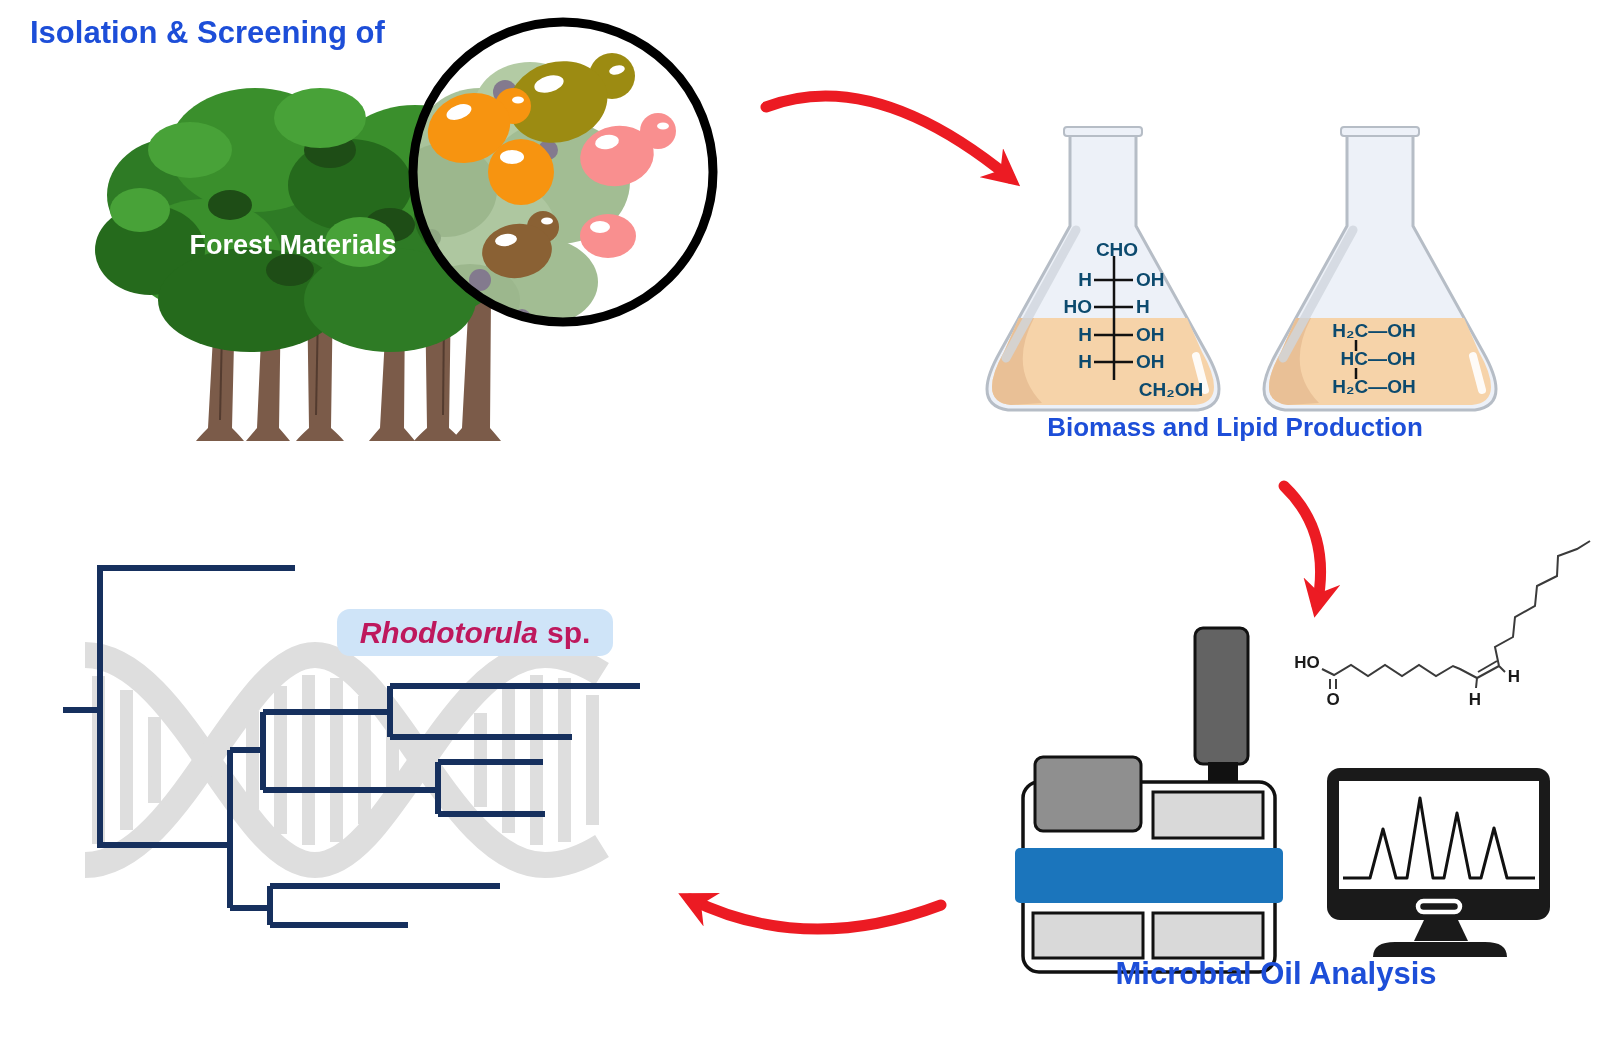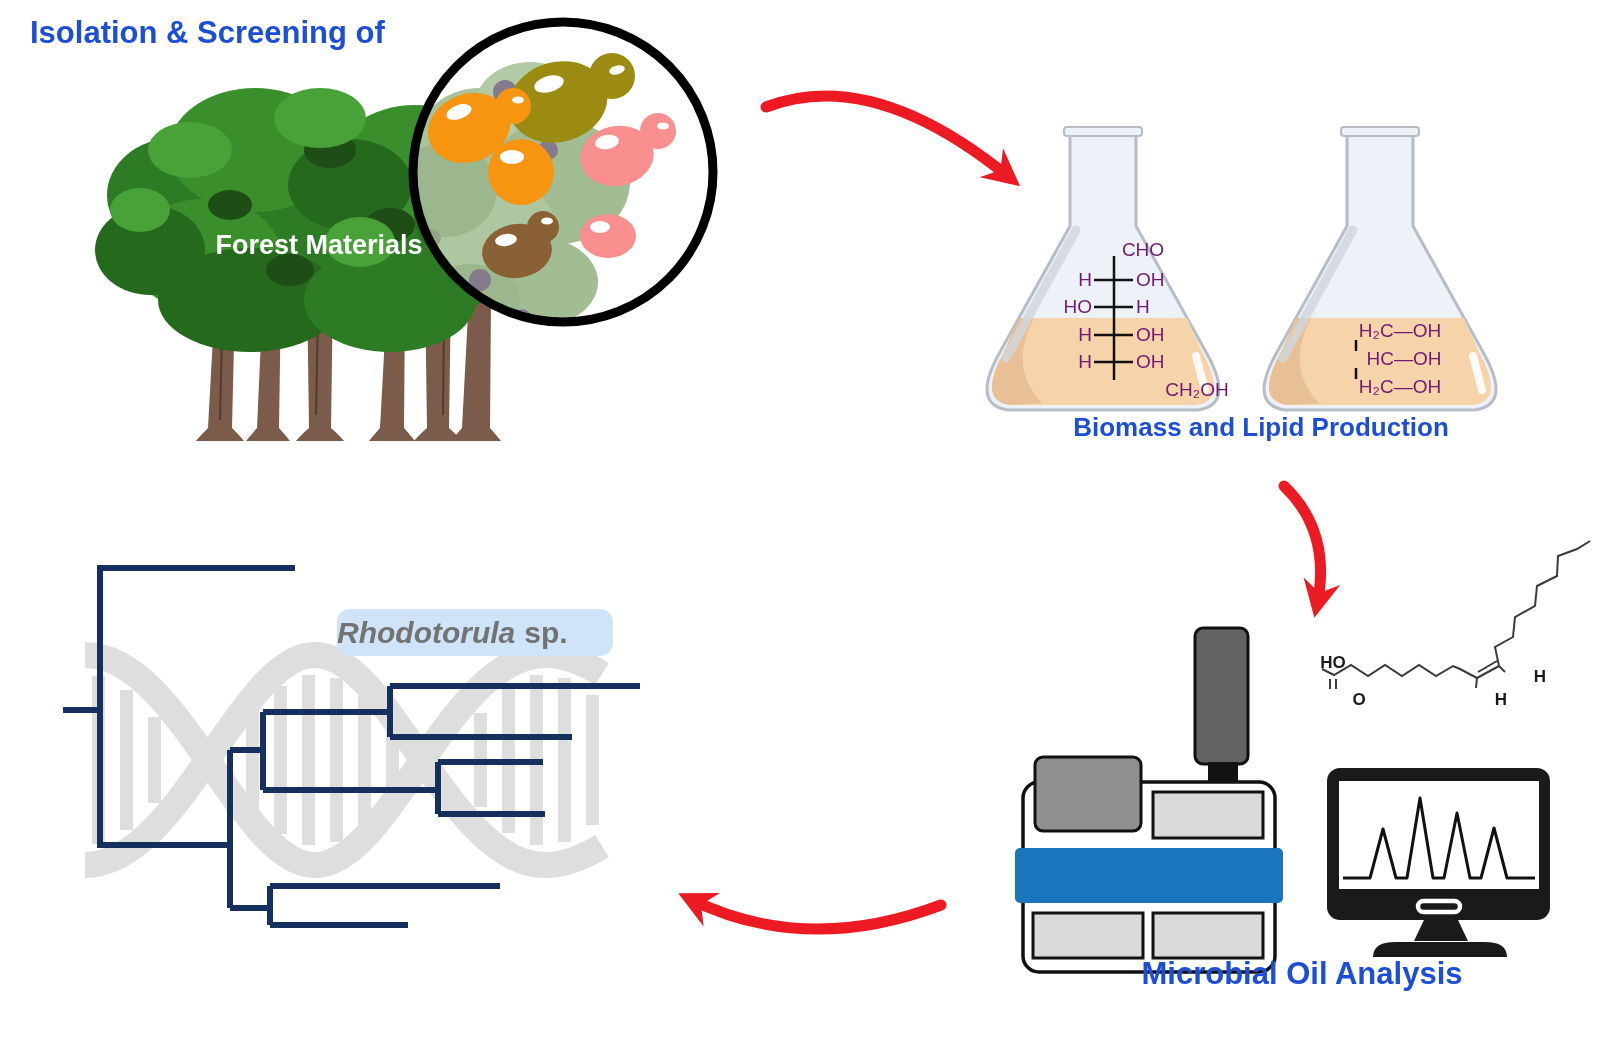--- a/index.html
+++ b/index.html
@@ -1,31 +1,31 @@
 <!DOCTYPE html>
 <html><head>
 <meta charset="utf-8">
 <style>
   html,body{margin:0;padding:0;background:#ffffff;}
   .canvas{position:relative;width:1602px;height:1050px;background:#ffffff;
           font-family:"Liberation Sans",sans-serif;overflow:hidden;}
   .canvas svg.art{position:absolute;left:0;top:0;z-index:1;}
   .label{position:absolute;font-weight:bold;color:#1d4ed8;white-space:nowrap;z-index:2;}
-  .center{transform:translateX(-50%);margin-left:26px;}
+  .center{transform:translateX(-50%);}
   .rightal{transform:translateX(-100%);}
   .title{left:30px;top:12px;font-size:31px;line-height:42px;}
   .forest-label{left:293px;top:230px;font-size:27px;color:#ffffff;}
   .biomass-label{left:1235px;top:412px;font-size:26px;}
   .microbial-label{left:1276px;top:956px;font-size:31px;}
   .producer-head{left:494px;top:571px;font-size:30px;}
   .producer-box{position:absolute;left:337px;top:609px;width:276px;height:47px;
       background:#cfe4f8;border-radius:13px;z-index:2;display:flex;
-      align-items:center;font-size:30px;font-weight:bold;color:#737373;}
+      align-items:center;justify-content:center;font-size:30px;font-weight:bold;color:#be185d;}
   .producer-box .genus{font-style:italic;margin-right:9px;}
-  .chem{position:absolute;font-size:19px;line-height:22px;font-weight:normal;color:#701a75;z-index:2;}
+  .chem{position:absolute;font-size:19px;line-height:22px;font-weight:bold;color:#0c4a6e;z-index:2;}
   .chem-sm{position:absolute;font-size:17px;line-height:20px;font-weight:bold;color:#1a1a1a;z-index:2;}
 </style>
 </head>
 <body>
 
 <div class="canvas">
 
 <svg class="art" width="1602" height="1050" viewBox="0 0 1602 1050">
   <defs>
     <marker id="ah" viewBox="0 0 10 10" refX="6.5" refY="5" markerWidth="3.4" markerHeight="3.4" orient="auto">

